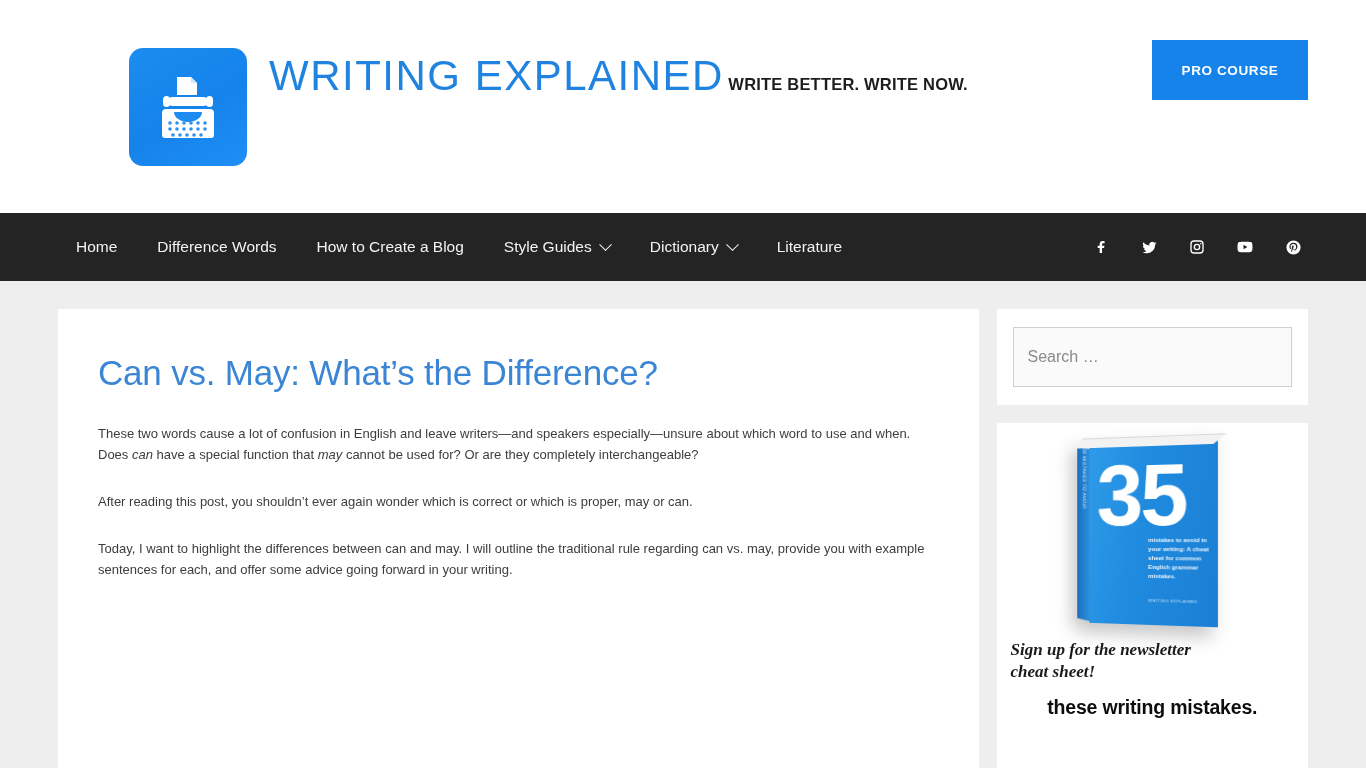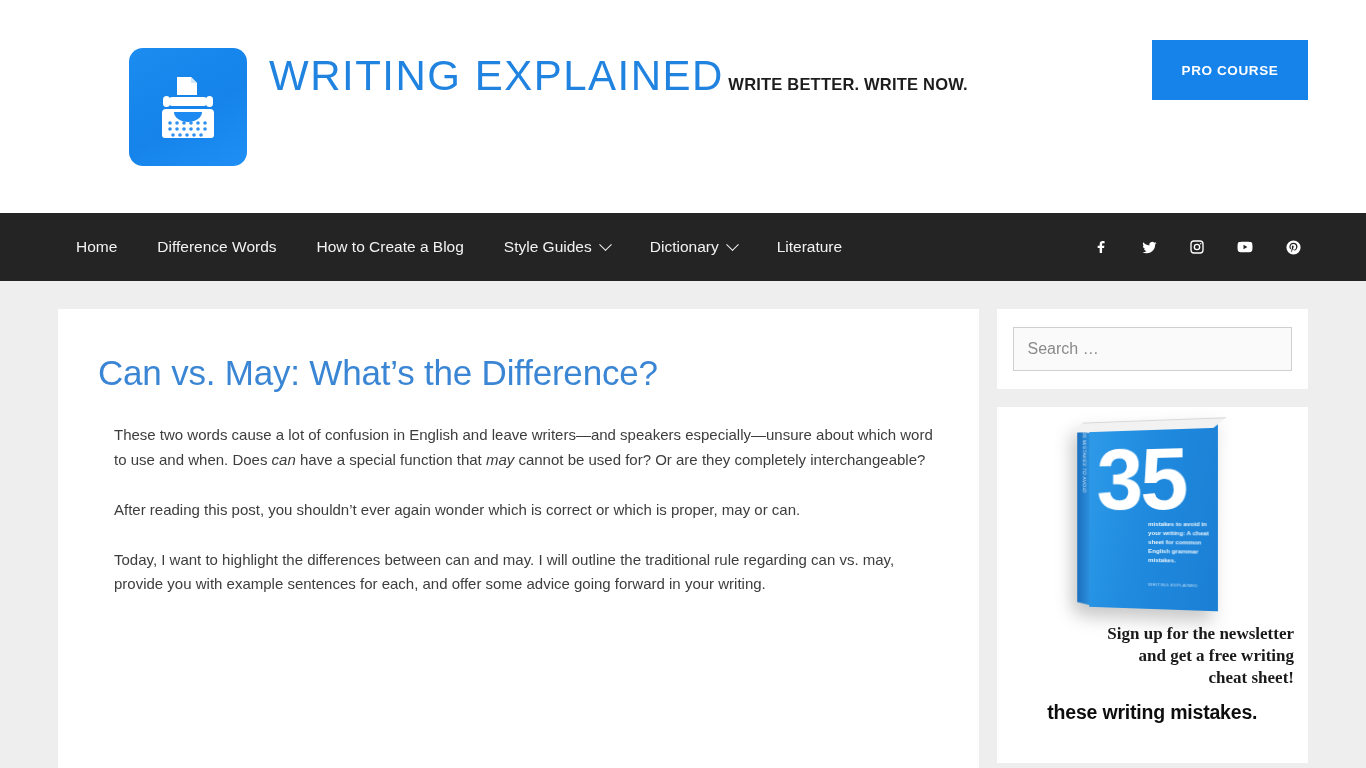--- a/index.html
+++ b/index.html
@@ -159,44 +159,44 @@
     letter-spacing: -0.2px;
   }
   .breadcrumb {
     font-size: 15px;
     color: #3a3a3a;
     margin-bottom: 26px;
   }
   .breadcrumb a { color: #3b86d4; text-decoration: none; cursor: pointer; }
   .breadcrumb .sep { color: #6b6b6b; }
   .entry-content p {
-    font-size: 15px;
+    font-size: 13px;
     line-height: 1.62;
     color: #3d3d3d;
-    margin: 0 0 26px 16px;
+    margin: 0 0 26px 0;
   }
   .entry-content h2 {
     color: #4a93de;
     font-size: 27px;
     font-weight: 400;
     margin: 0 0 26px 0;
     line-height: 1.2;
   }
 
   
   .sidebar { width: 312px; }
   .widget {
     background: #ffffff;
     padding: 16px;
     margin-bottom: 18px;
   }
   .search-widget { padding: 18px 16px; }
   .search-input {
     width: 100%;
-    height: 44px;
+    height: 60px;
     border: 1px solid #cfcfcf;
     background: #fafafa;
     padding: 0 14px;
     font-size: 16px;
     color: #6e6e6e;
     font-family: "Liberation Sans", sans-serif;
     outline: none;
   }
   .search-input::placeholder { color: #8a8a8a; }
 
@@ -270,22 +270,23 @@
     font-weight: bold;
   }
   .book-author {
     position: absolute;
     left: 62px; bottom: 22px;
     font-size: 4.4px;
     color: #bcdcf5;
     letter-spacing: 0.3px;
   }
   .nl-script {
-    text-align: right;
+    text-align: left;
     font-family: "Liberation Serif", serif;
+    font-style: italic;
     font-weight: bold;
     font-size: 17px;
     line-height: 1.28;
     color: #1a1a1a;
     margin-top: 14px;
   }
   .nl-bold {
     text-align: center;
     font-size: 19.5px;
     font-weight: bold;
@@ -431,21 +432,20 @@
             <div class="book-num">35</div>
             <div class="book-sub">mistakes to avoid in your writing: A cheat sheet for common English grammar mistakes.</div>
             <div class="book-author">WRITING EXPLAINED</div>
           </div>
           <div class="book-top"></div>
         </div>
       </div>
 
       <div class="nl-script">
         <div>Sign up for the newsletter</div>
-        <div>and get a free writing</div>
         <div>cheat sheet!</div>
       </div>
 
       <div class="nl-bold">
         <div>these writing mistakes.</div>
       </div>
 
     </div>
   </aside>
 </div>

